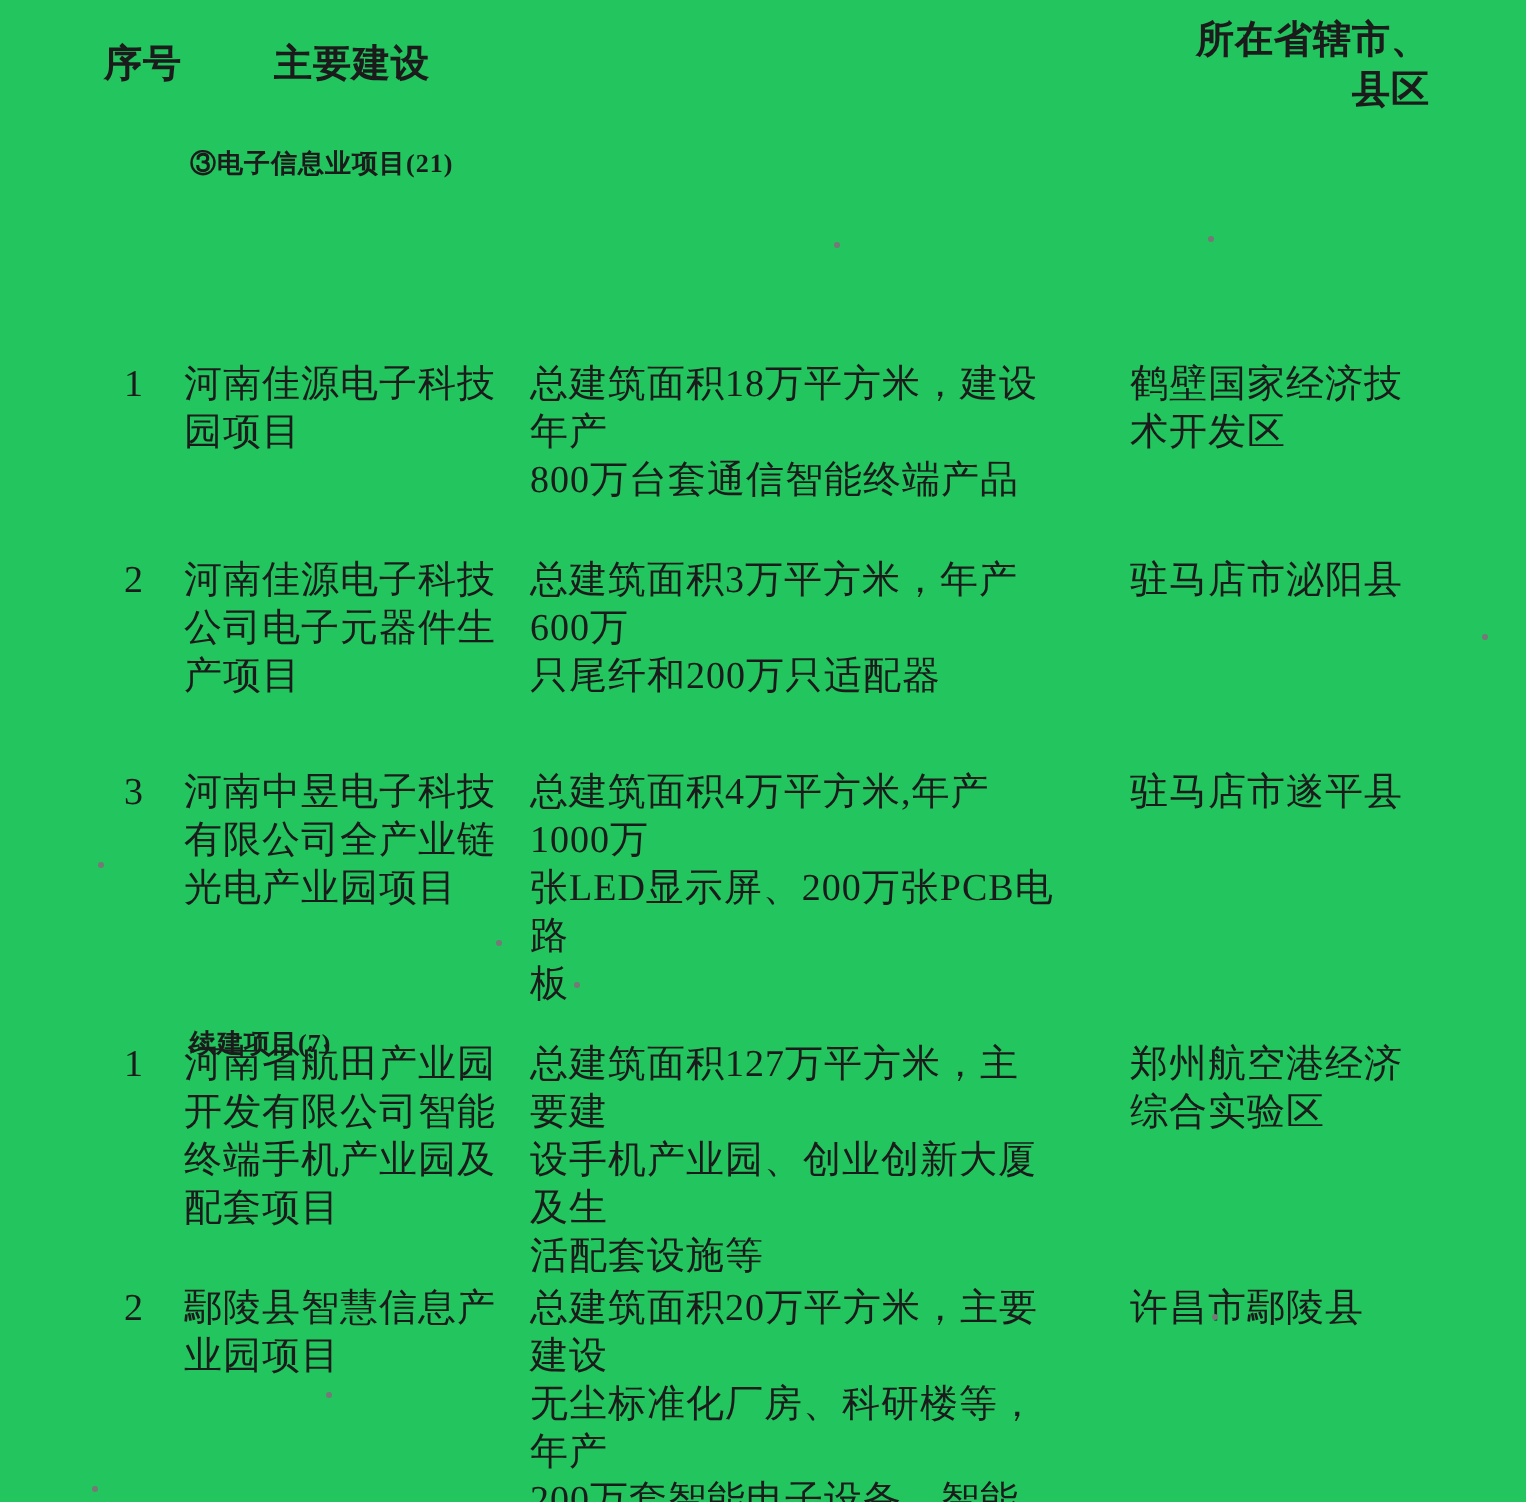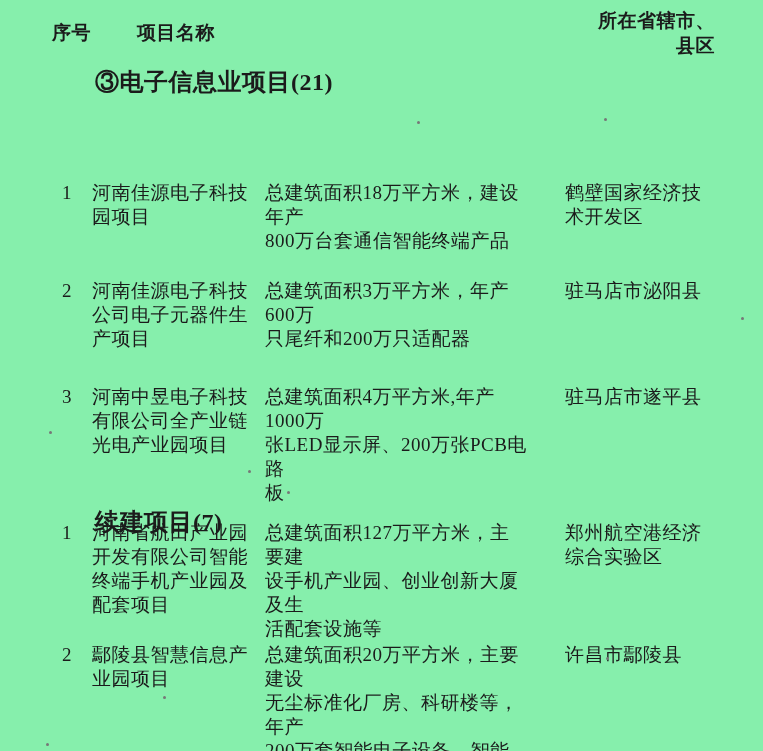--- a/index.html
+++ b/index.html
@@ -3,40 +3,40 @@
 <meta charset="utf-8">
 <style>
   html, body {
     margin: 0;
     padding: 0;
   }
   .page {
     position: relative;
     width: 763px;
     height: 751px;
-    background: #86efac;
+    background: #22c55e;
     overflow: hidden;
     font-family: "Liberation Serif", "DejaVu Serif", serif;
     color: #1b1b1b;
   }
   .hdr {
     position: absolute;
     font-family: "Liberation Sans", "DejaVu Sans", sans-serif;
     font-weight: bold;
     font-size: 19px;
     line-height: 25px;
     letter-spacing: 0.5px;
     white-space: pre-line;
   }
   .hdr-region {
     text-align: center;
   }
   .section-title {
     position: absolute;
-    font-size: 24px;
+    font-size: 13px;
     font-weight: 600;
     line-height: 24px;
     letter-spacing: 0.5px;
     white-space: pre-line;
   }
   .row {
     position: absolute;
     left: 0;
     width: 763px;
   }
@@ -58,21 +58,21 @@
     width: 3px;
     height: 3px;
   }
 </style>
 </head>
 <body>
 
 <div class="page">
 
   <div class="hdr" style="left:52px; top:20px;">序号</div>
-  <div class="hdr" style="left:137px; top:20px;">项目名称</div>
+  <div class="hdr" style="left:137px; top:20px;">主要建设</div>
   <div class="hdr hdr-region" style="left:560px; top:8px; width:155px;text-align:right;">所在省辖市、
 县区</div>
 
   <div class="section-title" style="left:95px; top:70px;">③电子信息业项目(21)</div>
   <div class="section-title" style="left:95px; top:470px;margin-top:40px;">续建项目(7)</div>
 
   <div class="row" style="top:181px;">
     <div class="cell c-num">1</div>
     <div class="cell c-name">河南佳源电子科技
 园项目</div>

